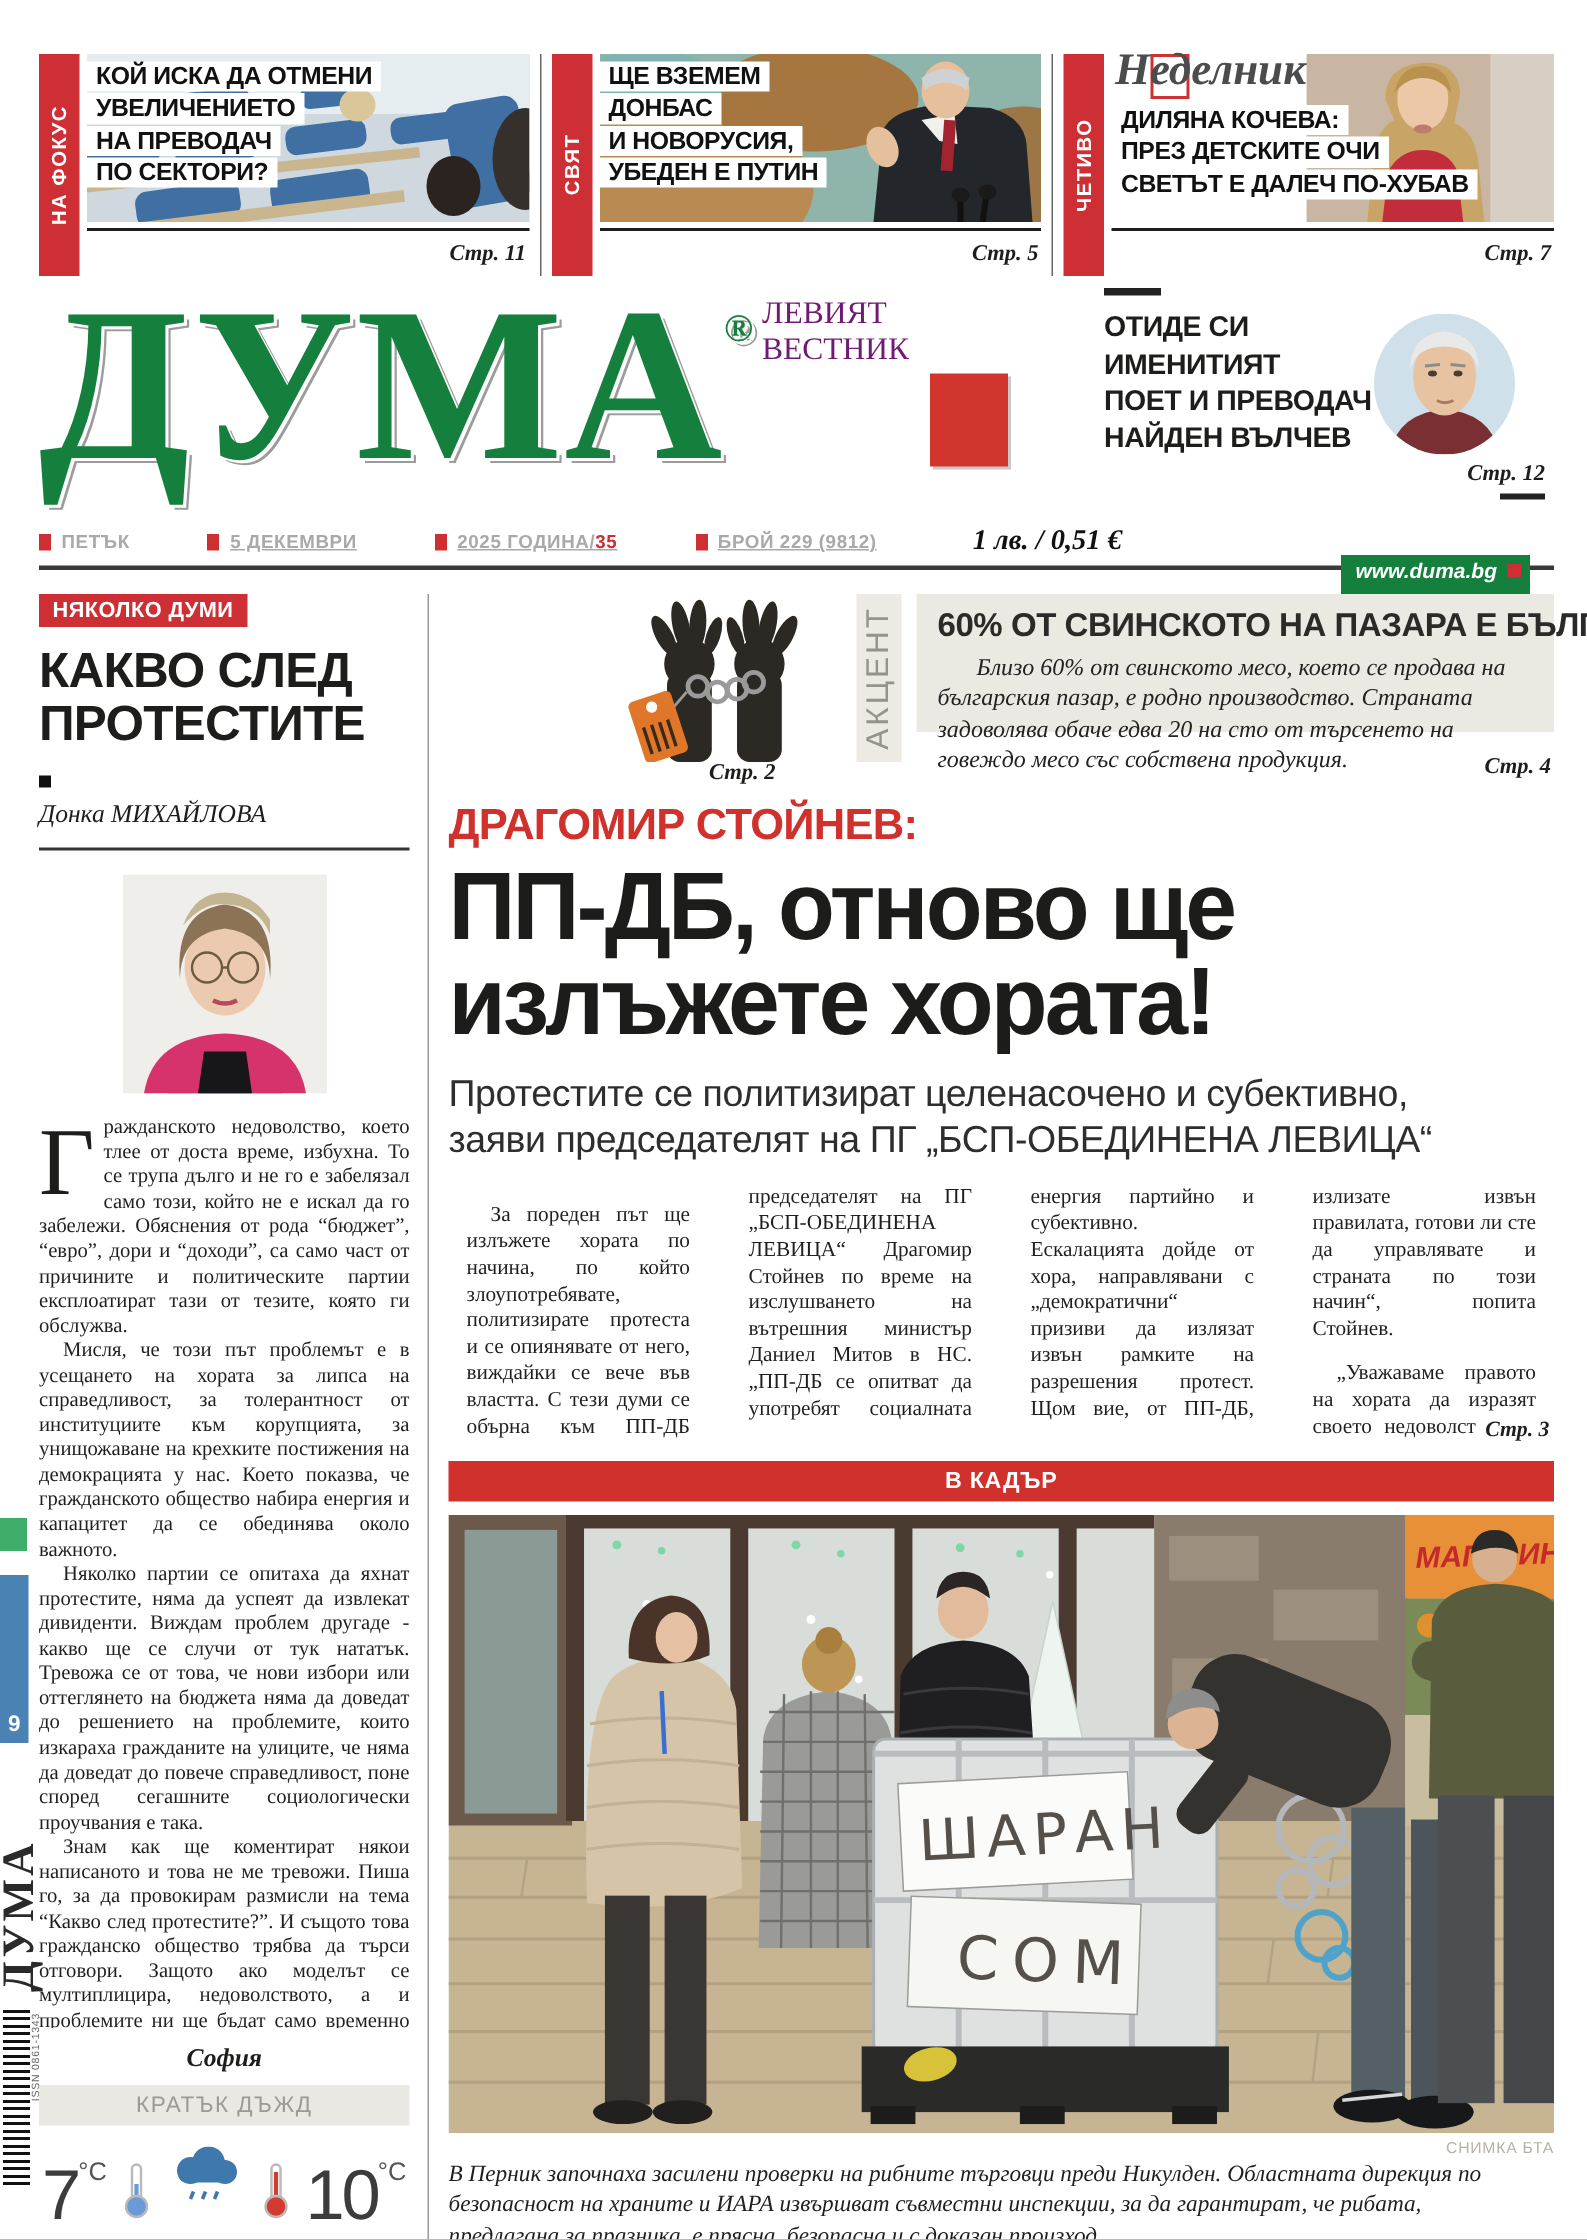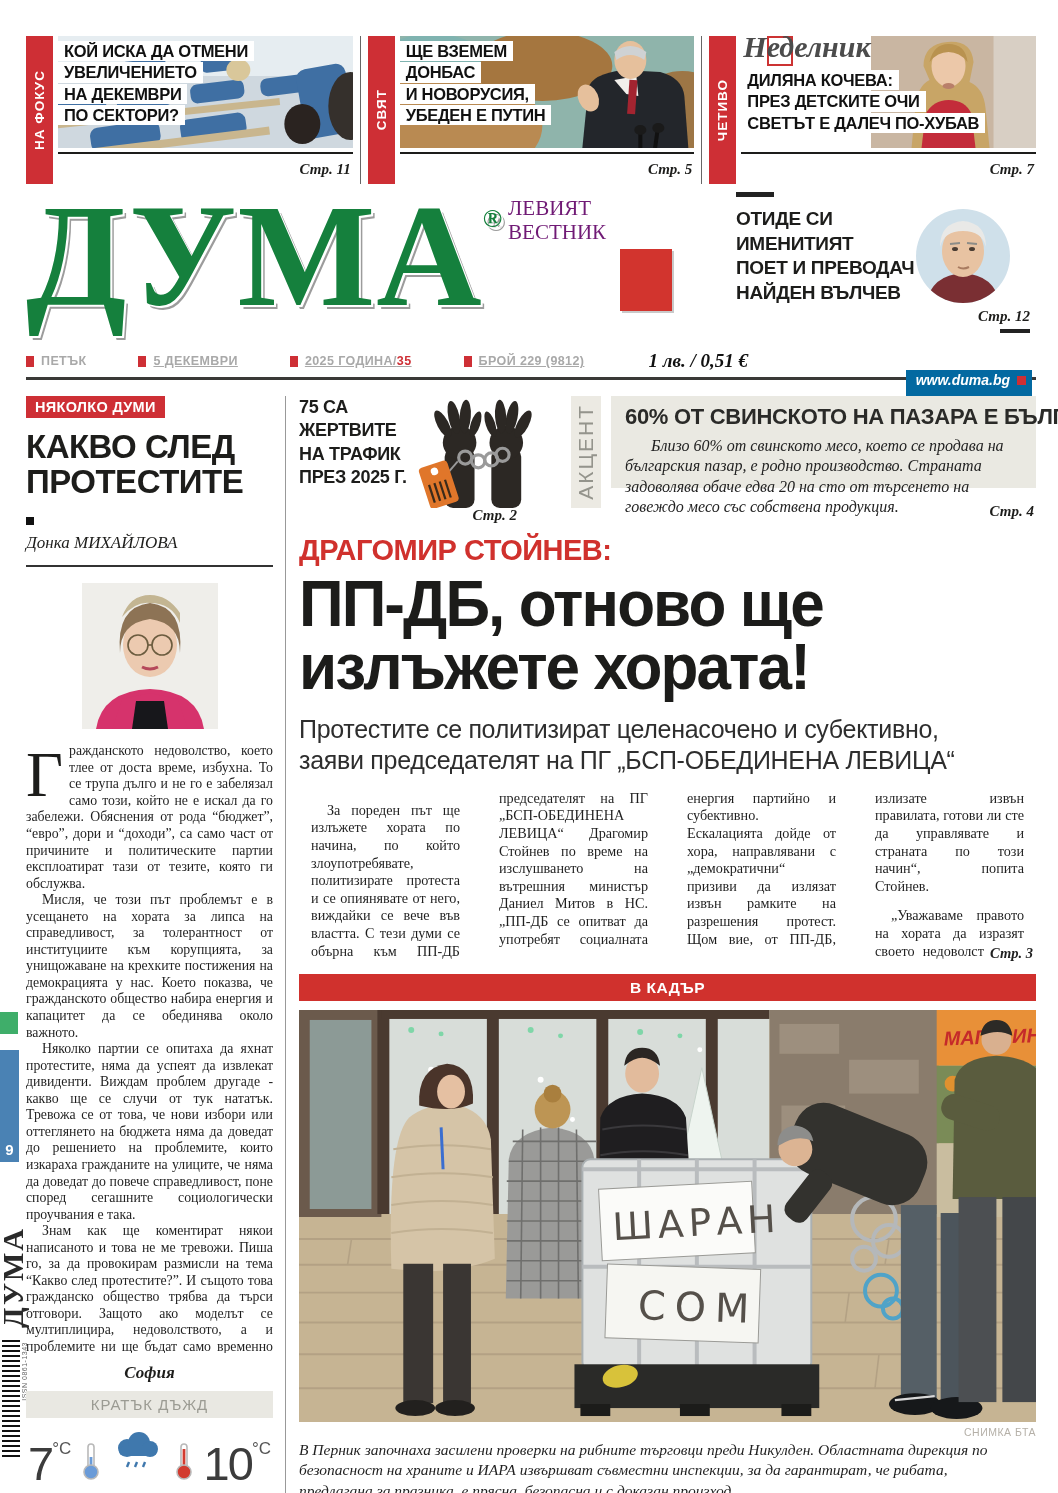--- a/index.html
+++ b/index.html
@@ -55,21 +55,21 @@
   .obit-page{font:italic 700 15px "Liberation Serif",serif;text-align:right;margin-top:2px;padding-right:6px;}
   .obit-dash2{width:30px;height:4px;background:#222;margin:4px 6px 0 auto;}
   
   .dateline{display:flex;align-items:center;margin-top:6px;}
   .d-item{font:700 12.5px "Liberation Sans",sans-serif;color:#a9a9a9;letter-spacing:.4px;display:flex;align-items:center;}
   .d-item + .d-item{margin-left:52px;text-decoration:underline;}
   .d-sq{width:8px;height:11px;background:#ce2f35;margin-right:7px;flex:none;}
   .d-red{color:#ce2f35;}
   .price{margin-left:auto;margin-right:288px;font:italic 700 19px "Liberation Serif",serif;color:#111;}
   .rule-bar{border-top:3px solid #3a3937;margin-top:5px;position:relative;}
-  .site-badge{position:absolute;right:4px;top:-10px;background:#0369a1;color:#fff;display:flex;align-items:center;
+  .site-badge{position:absolute;right:16px;top:-10px;background:#15803d;color:#fff;display:flex;align-items:center;
               font:italic 700 14px "Liberation Sans",sans-serif;padding:2px 6px 18px 10px;}
   .site-badge .sq{width:9px;height:9px;background:#ce2f35;margin-left:7px;}
   
   .body-grid{display:flex;margin-top:16px;height:1098px;}
   .opinion{width:247px;flex:none;border-right:1px solid #999;padding-right:12px;display:flex;flex-direction:column;}
   .main-col{flex:1;padding-left:13px;min-width:0;}
   
   .kicker-badge{display:inline-block;align-self:flex-start;background:#ce2f35;color:#fff;
                 font:800 14.5px "Liberation Sans",sans-serif;padding:3px 9px;letter-spacing:.3px;}
   .op-title{font:800 33px/1.05 "Liberation Sans",sans-serif;letter-spacing:-.5px;margin:12px 0 16px;}
@@ -165,21 +165,21 @@
                 <rect x="0" y="104" width="220" height="8" transform="rotate(-7 110 108)"></rect>
               </g>
               <ellipse cx="188" cy="34" rx="12" ry="11" fill="#d9c79a"></ellipse>
               <ellipse cx="252" cy="88" rx="18" ry="20" fill="#2a2320"></ellipse>
               <ellipse cx="300" cy="70" rx="22" ry="34" fill="#35302c"></ellipse>
             </svg>
           </div>
           <div class="t-headline">
             <div>КОЙ ИСКА ДА ОТМЕНИ</div>
             <div>УВЕЛИЧЕНИЕТО</div>
-            <div>НА ДЕКЕМВРИ</div>
+            <div>НА ПРЕВОДАЧ</div>
             <div>ПО СЕКТОРИ?</div>
           </div>
           <div class="t-rule"></div>
           <div class="t-page">Стр. 11</div>
         </div>
       </div>
 
       <div class="teaser">
         <div class="t-label">
             <span>СВЯТ</span>
@@ -364,26 +364,20 @@
             </span>
             <span class="w-temp"><span>10</span><sup>°C</sup></span>
           </div>
         </div>
       </aside>
 
       <section class="main-col">
 
         <div class="accent-row">
           <div class="traffick">
-            <div class="tk-lines">
-              <div>75 СА</div>
-              <div>ЖЕРТВИТЕ</div>
-              <div>НА ТРАФИК</div>
-              <div>ПРЕЗ 2025 Г.</div>
-            </div>
             <span class="tk-hands">
               <svg width="150" height="112" viewBox="0 0 160 120">
                 <g fill="#2c2824">
                   <rect x="40" y="56" width="32" height="64" rx="9"></rect>
                   <rect x="90" y="56" width="32" height="64" rx="9"></rect>
                   <circle cx="56" cy="50" r="18"></circle>
                   <circle cx="106" cy="50" r="18"></circle>
                   <ellipse cx="38" cy="30" rx="6" ry="16" transform="rotate(-28 38 30)"></ellipse>
                   <ellipse cx="50" cy="23" rx="6" ry="18" transform="rotate(-12 50 23)"></ellipse>
                   <ellipse cx="62" cy="22" rx="6" ry="18" transform="rotate(4 62 22)"></ellipse>

